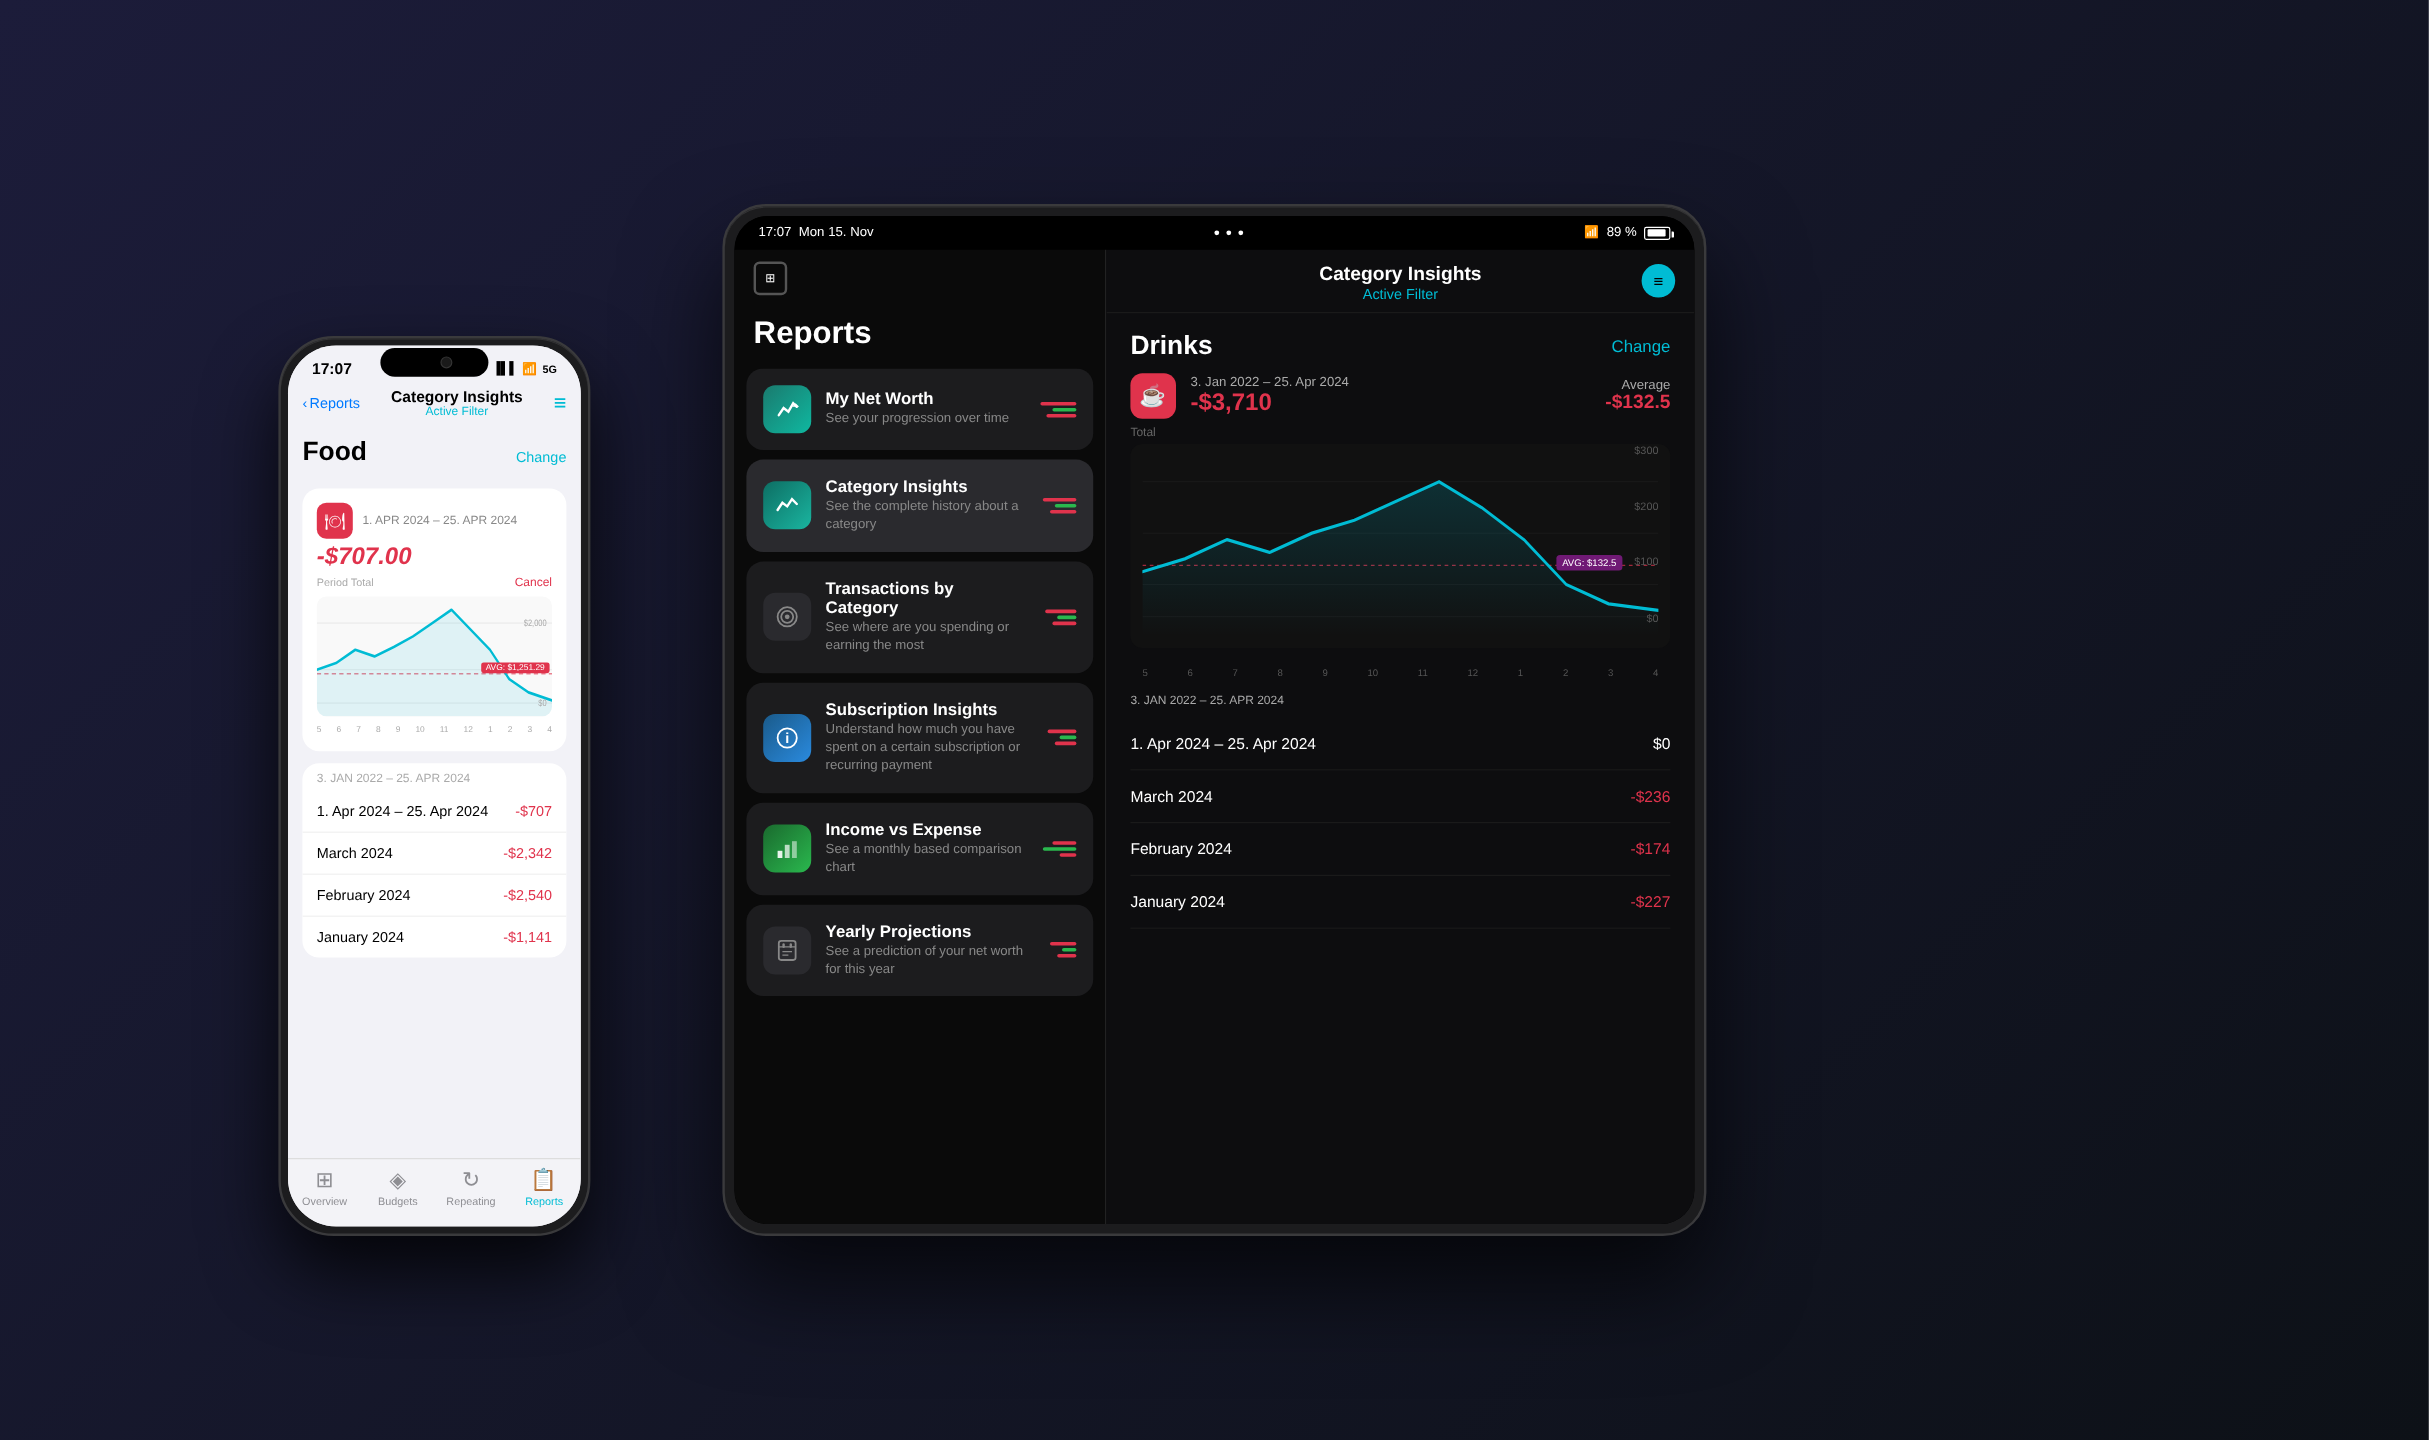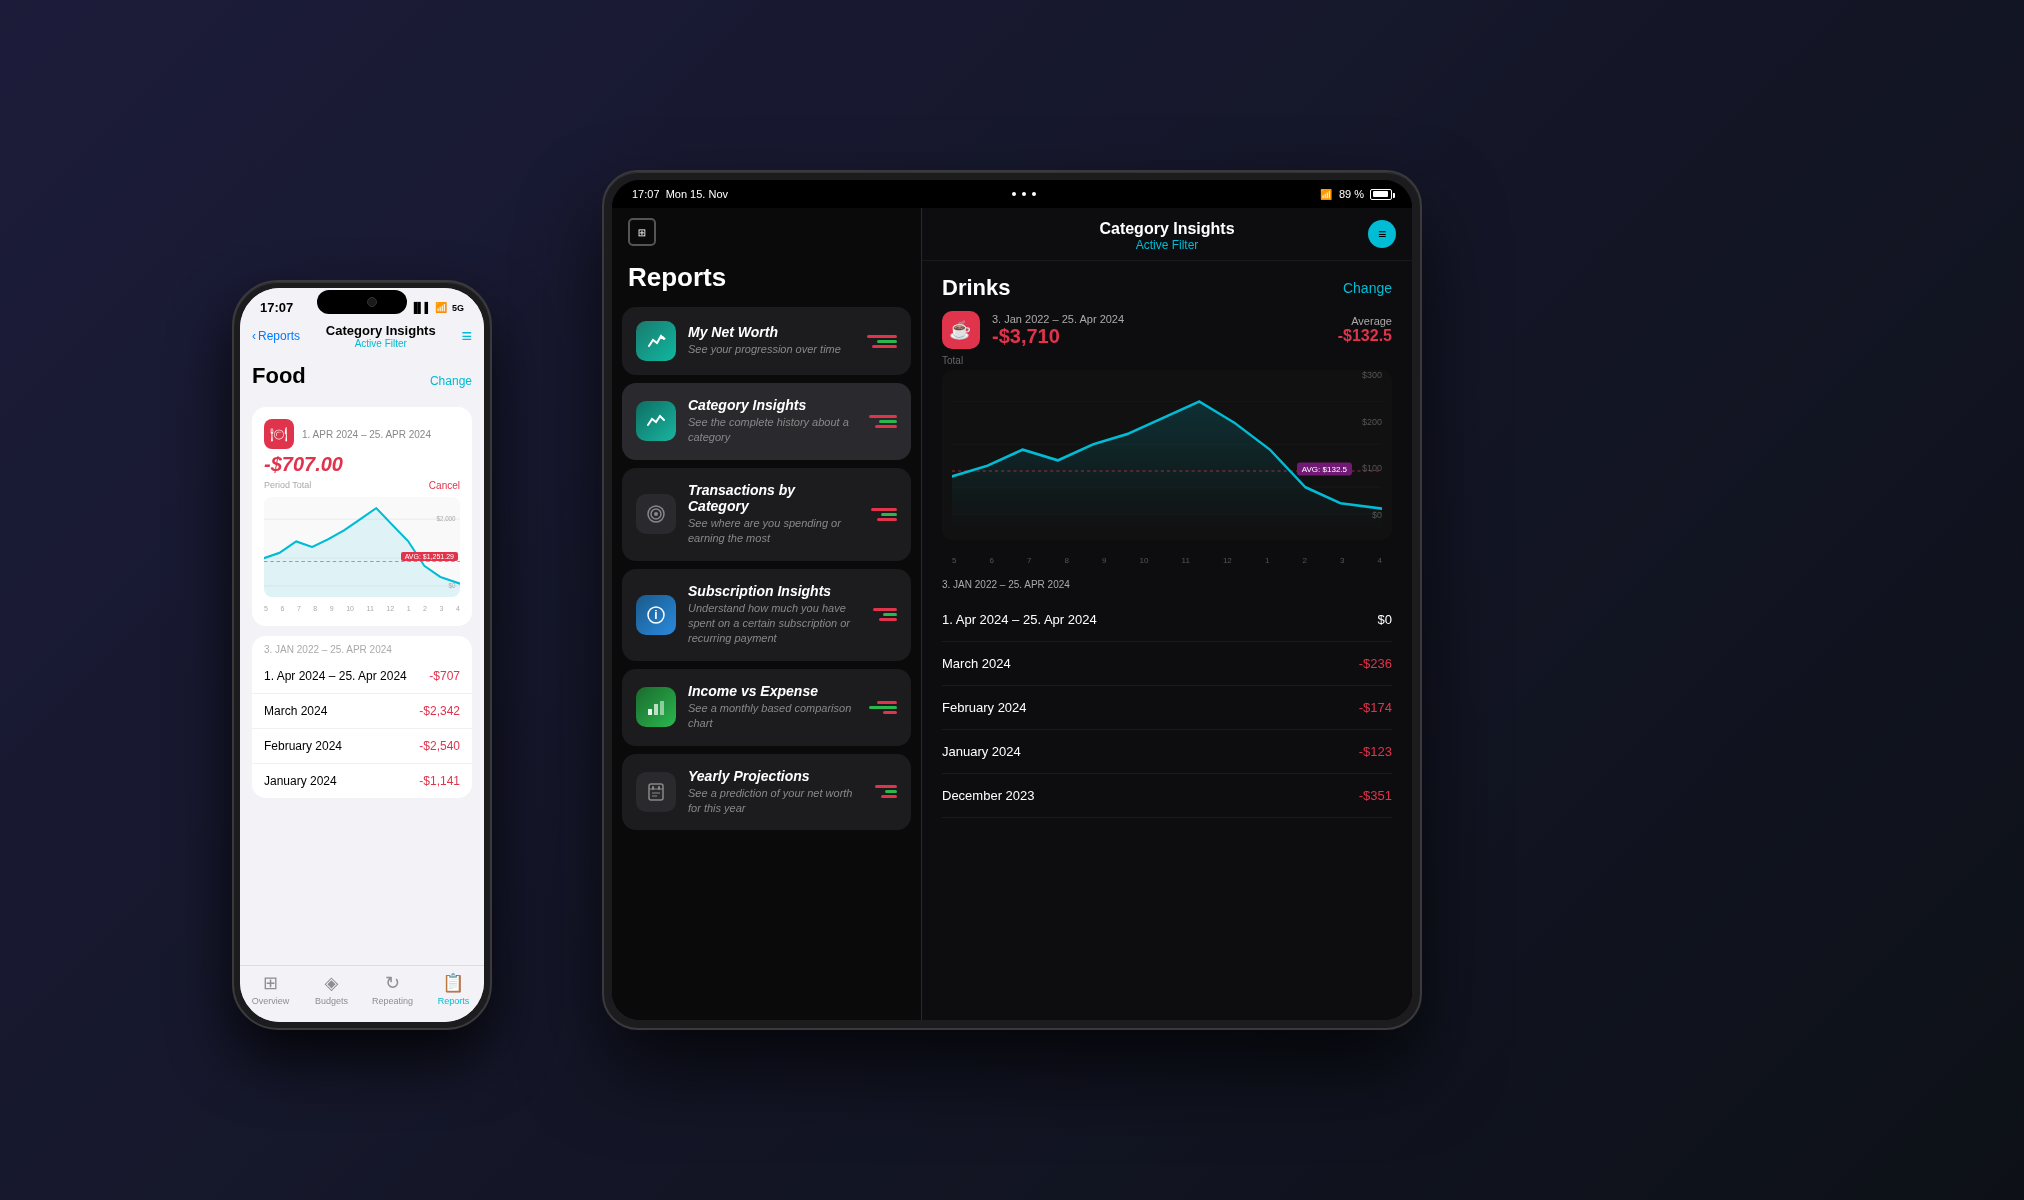--- a/index.html
+++ b/index.html
@@ -143,21 +143,21 @@
       font-size: 18px;
       flex-shrink: 0;
     }
 
     .icon-teal { background: linear-gradient(135deg, #1a7a6e, #0fb8a0); }
     .icon-teal2 { background: linear-gradient(135deg, #0d6e63, #1ab5a0); }
     .icon-dark { background: #2a2a2e; }
     .icon-blue2 { background: linear-gradient(135deg, #1a5a8a, #2a8ade); }
     .icon-green { background: linear-gradient(135deg, #1a6a2e, #2ab84e); }
 
-    .sidebar-item-text { flex: 1; font-style: italic; }
+    .sidebar-item-text { flex: 1; }
     .sidebar-item-title { color: #fff; font-size: 14px; font-weight: 600; margin-bottom: 2px; }
     .sidebar-item-desc { color: #888; font-size: 11px; line-height: 1.4; }
 
     .sidebar-item-bars {
       display: flex;
       flex-direction: column;
       gap: 2px;
       align-items: flex-end;
     }
     .bar-line {
@@ -693,25 +693,21 @@
               <div class="history-item">
                 <span class="history-period">March 2024</span>
                 <span class="history-amount-neg">-$236</span>
               </div>
               <div class="history-item">
                 <span class="history-period">February 2024</span>
                 <span class="history-amount-neg">-$174</span>
               </div>
               <div class="history-item">
                 <span class="history-period">January 2024</span>
-                <span class="history-amount-neg">-$123</span>
-              </div>
-              <div class="history-item">
-                <span class="history-period">December 2023</span>
-                <span class="history-amount-neg">-$351</span>
+                <span class="history-amount-neg">-$227</span>
               </div>
             </div>
 
           </div>
         </div>
 
       </div>
     </div>
   </div>
 

